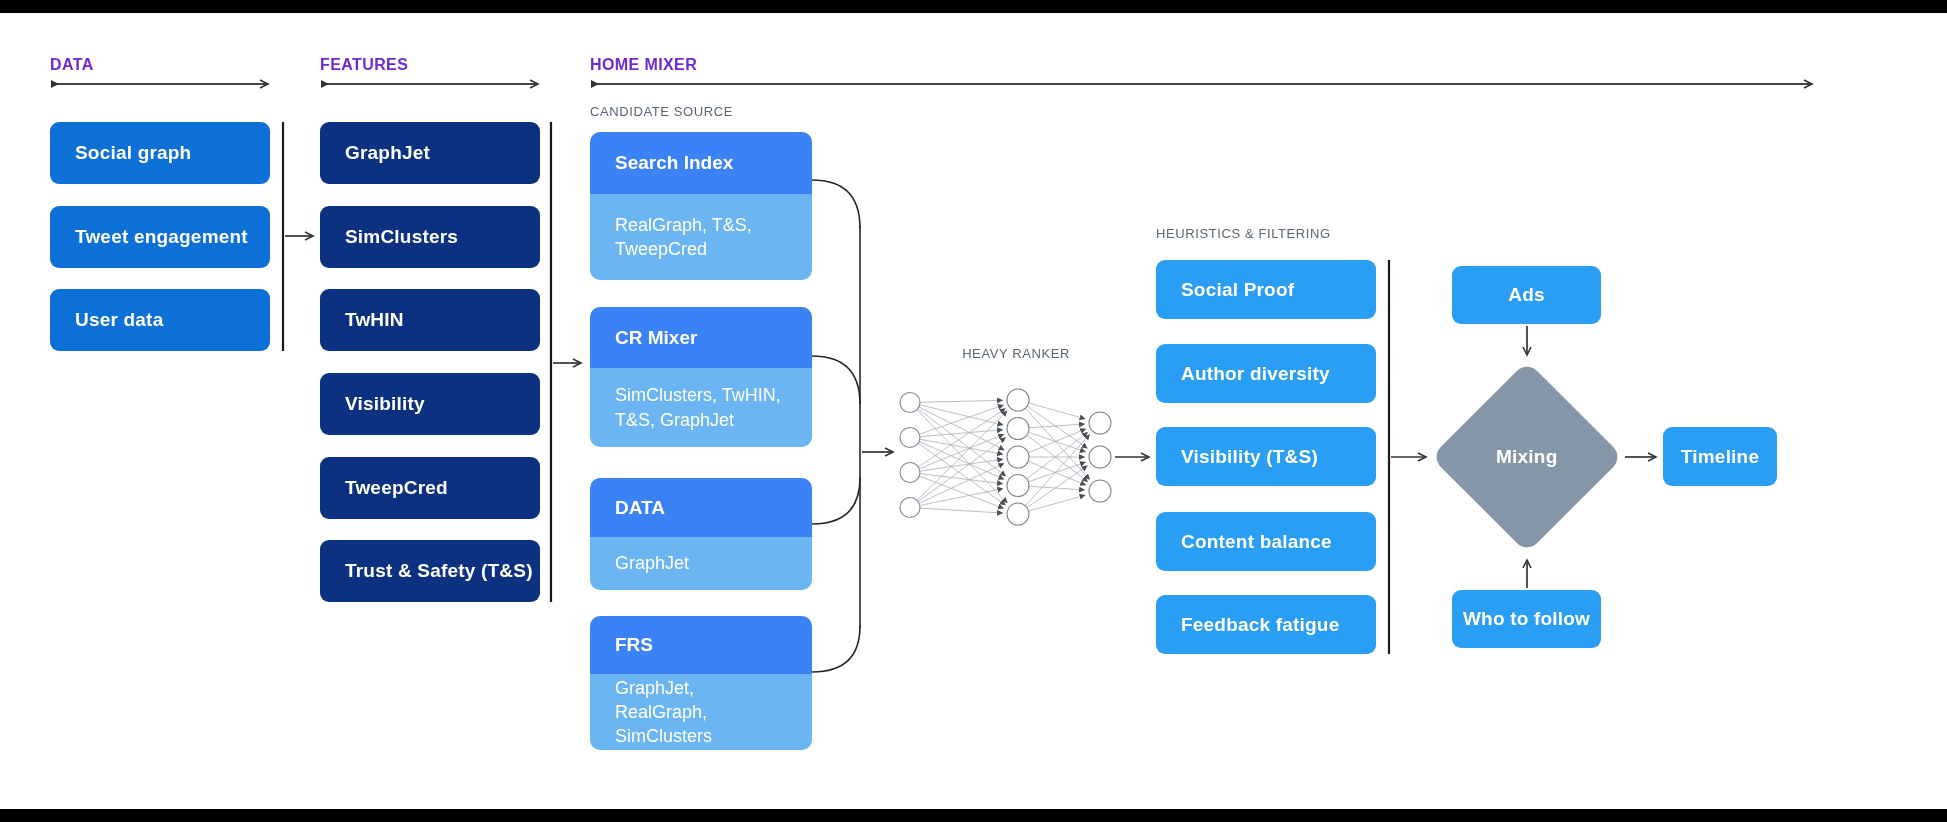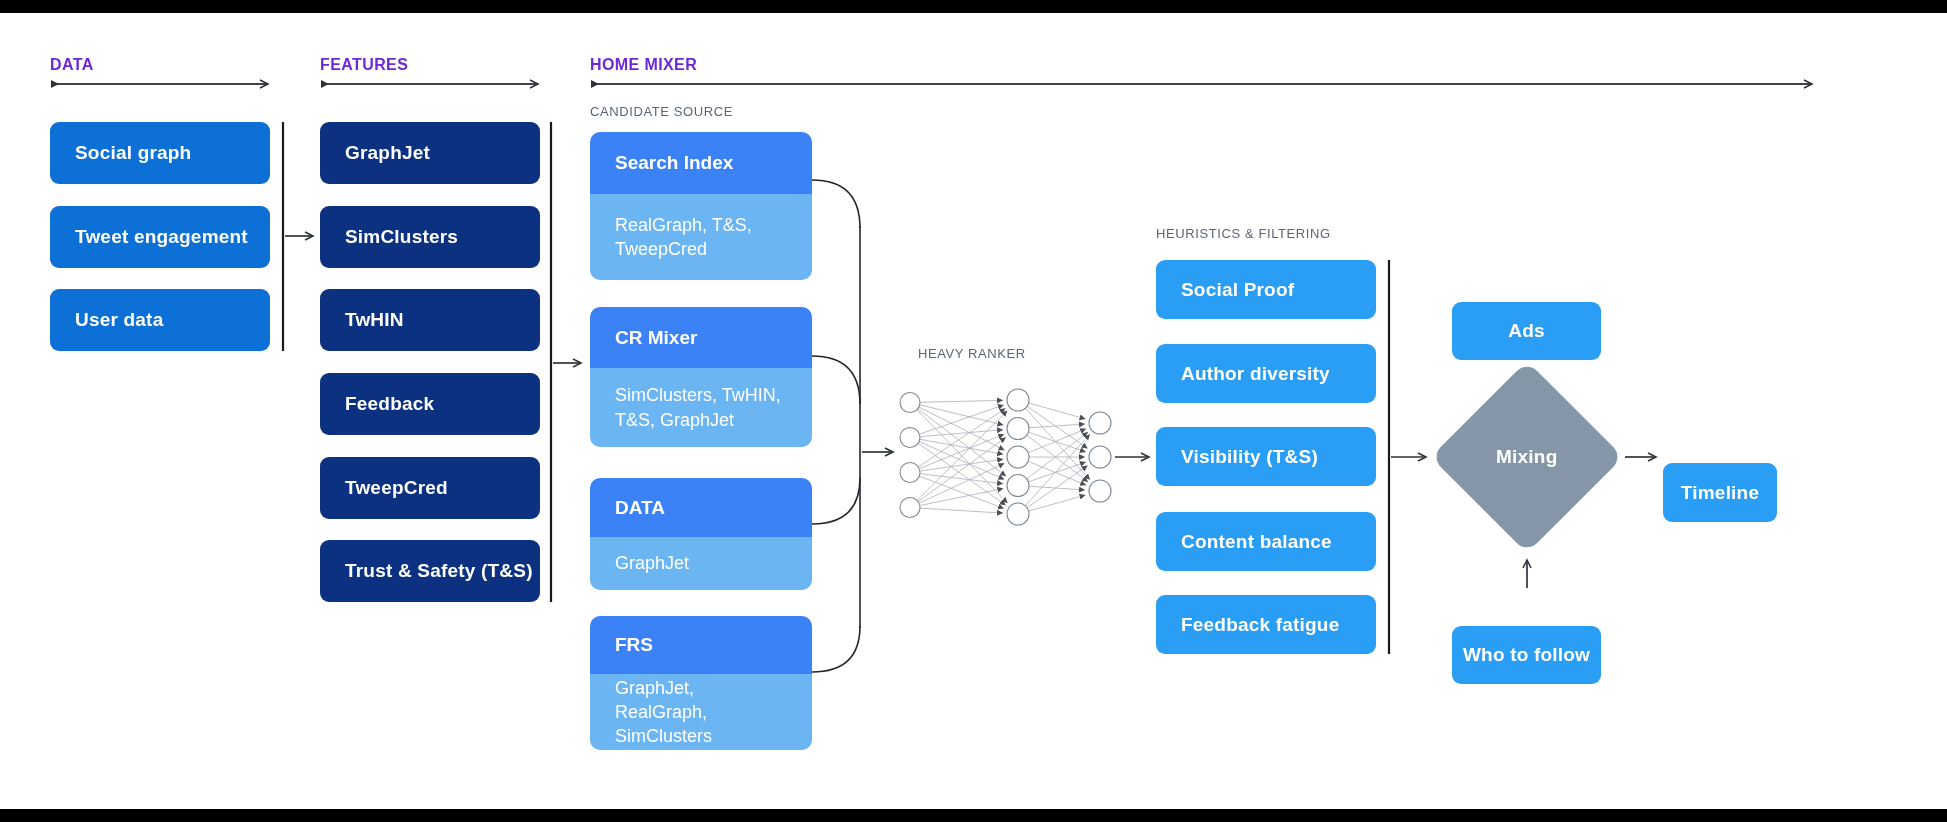--- a/index.html
+++ b/index.html
@@ -9,21 +9,21 @@
   .bar.top{top:0;height:13px;}
   .bar.bottom{top:809px;height:13px;}
   .wires{position:absolute;left:0;top:0;width:1947px;height:822px;z-index:1;}
   .hdr{position:absolute;top:56px;font-size:16px;font-weight:700;color:#6d28d9;letter-spacing:.4px;z-index:2;white-space:nowrap;}
   .slabel{position:absolute;font-size:13px;font-weight:500;color:#5a6675;letter-spacing:.6px;z-index:2;white-space:nowrap;}
   .box{position:absolute;z-index:2;border-radius:9px;color:#fff;display:flex;align-items:center;
        padding:0 25px;font-size:19px;font-weight:600;letter-spacing:.2px;white-space:nowrap;box-sizing:border-box;}
   .data-box{background:#0c70d6;width:220px;height:62px;}
   .feature-box{background:#0b3180;width:220px;height:62px;}
   .pipe-box{background:#2a9df4;width:220px;height:59px;}
-  .center-box{justify-content:center;padding:8px;margin-top:36px;}
+  .center-box{justify-content:center;padding:8px;}
   .card{position:absolute;z-index:2;width:222px;border-radius:10px;overflow:hidden;color:#fff;}
   .card .main{background:#3b82f6;display:flex;align-items:center;padding:0 25px;font-size:19px;font-weight:600;box-sizing:border-box;}
   .card .sub{background:#6cb5f3;display:flex;align-items:center;padding:8px 25px;font-size:18px;font-weight:500;line-height:1.35;box-sizing:border-box;white-space:normal;}
   .diamond{position:absolute;left:1459px;top:389px;width:136px;height:136px;background:#8496a8;border-radius:14px;
            transform:rotate(45deg);display:flex;align-items:center;justify-content:center;z-index:2;}
   .diamond .dlabel{transform:rotate(-45deg);color:#fff;font-size:19px;font-weight:600;letter-spacing:.2px;}
   .hline{stroke:#3f444a;stroke-width:2;}
   .vline{stroke:#16191d;stroke-width:2.2;}
   .flow{stroke:#2f3439;stroke-width:1.7;fill:none;}
   .merge{stroke:#23272c;stroke-width:1.6;fill:none;}
@@ -123,31 +123,31 @@
         <circle cx="1100" cy="457" r="11" class="netnode"></circle>
         <circle cx="1100" cy="491" r="11" class="netnode"></circle>
       </g>
   </svg>
 
   <div class="hdr" style="left:50px">DATA</div>
   <div class="hdr" style="left:320px">FEATURES</div>
   <div class="hdr" style="left:590px">HOME MIXER</div>
 
   <div class="slabel" style="left:590px;top:104px">CANDIDATE SOURCE</div>
-  <div class="slabel" style="left:918px;top:346px;width:125px;text-align:left">HEAVY RANKER</div>
+  <div class="slabel" style="left:945px;top:346px;width:125px;text-align:right">HEAVY RANKER</div>
   <div class="slabel" style="left:1156px;top:226px">HEURISTICS &amp; FILTERING</div>
 
   <div class="box data-box" style="left:50px;top:122px">Social graph</div>
   <div class="box data-box" style="left:50px;top:206px">Tweet engagement</div>
   <div class="box data-box" style="left:50px;top:289px">User data</div>
 
   <div class="box feature-box" style="left:320px;top:122px">GraphJet</div>
   <div class="box feature-box" style="left:320px;top:206px">SimClusters</div>
   <div class="box feature-box" style="left:320px;top:289px">TwHIN</div>
-  <div class="box feature-box" style="left:320px;top:373px">Feedback</div>
+  <div class="box feature-box" style="left:320px;top:373px">Visibility</div>
   <div class="box feature-box" style="left:320px;top:540px">Trust &amp; Safety (T&amp;S)</div>
   <div class="box feature-box" style="left:320px;top:457px">TweepCred</div>
 
   <div class="card" style="left:590px;top:132px">
     <div class="main" style="height:62px">
         <span>Search Index</span>
       </div>
     <div class="sub" style="height:86px">
         <span>RealGraph, T&amp;S, TweepCred</span>
       </div>

